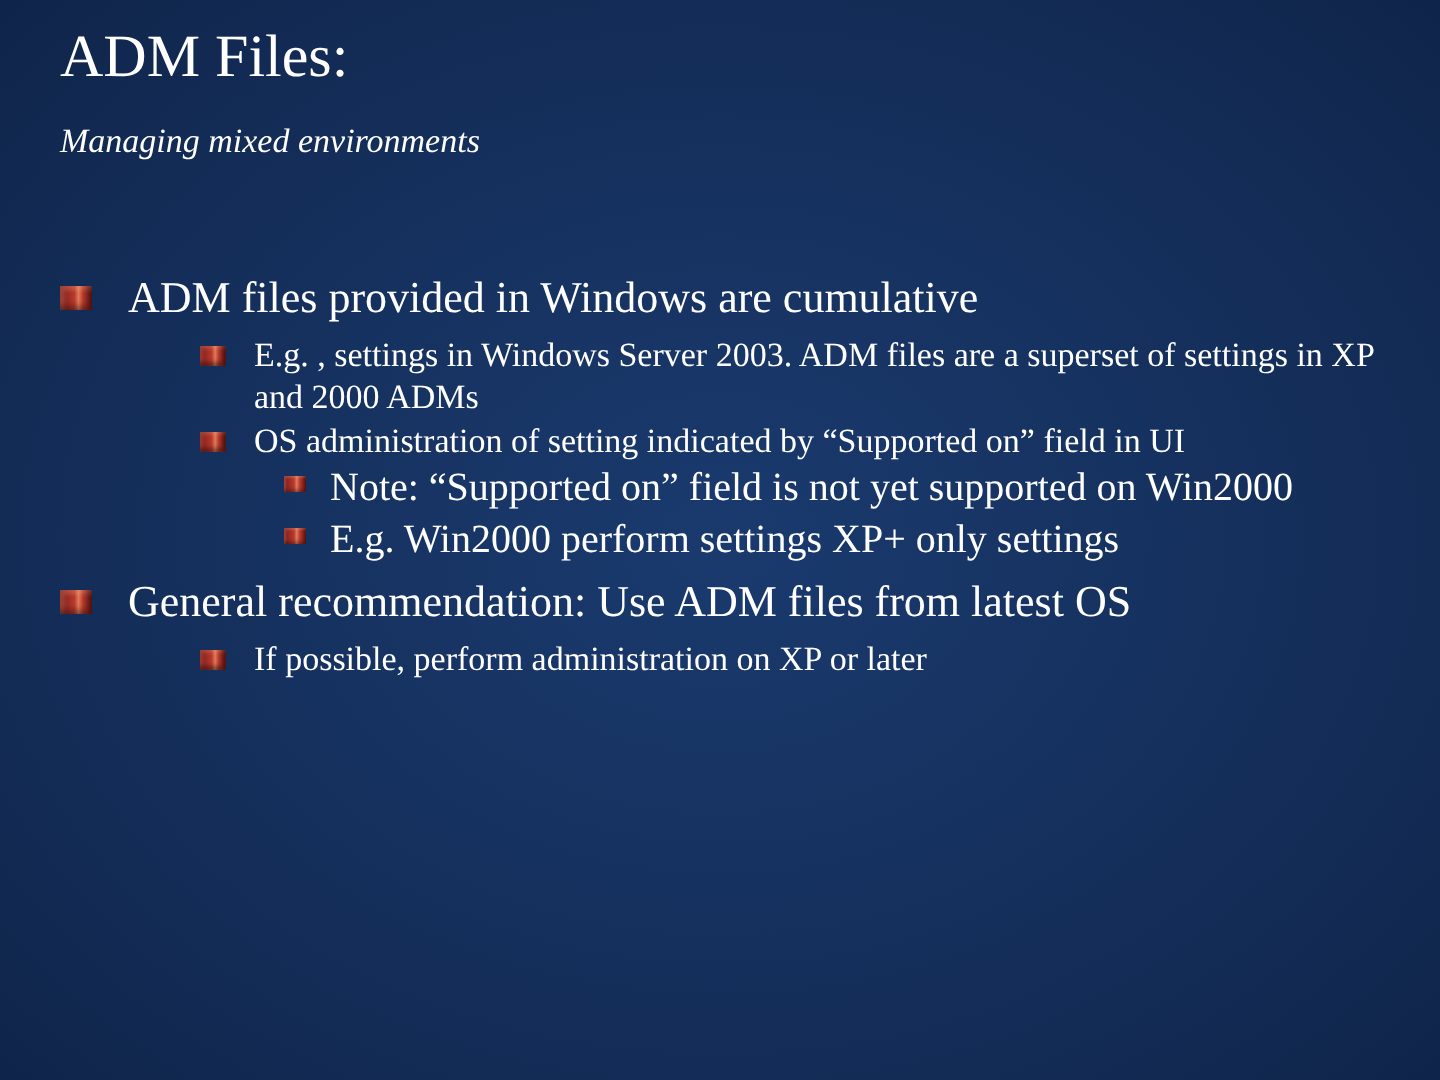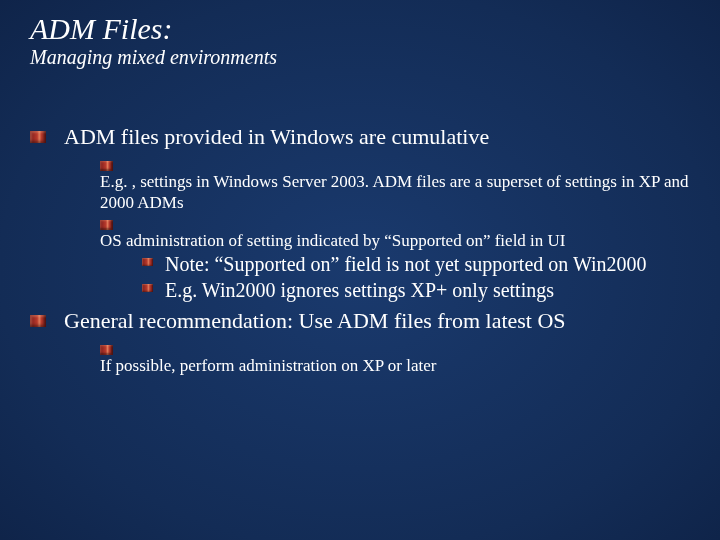--- a/index.html
+++ b/index.html
@@ -15,26 +15,25 @@
     color: #ffffff;
   }
   .slide {
     padding: 12px 30px 20px 30px;
     box-sizing: border-box;
     width: 100%;
     height: 100%;
   }
   .title {
     font-size: 30px;
-    margin: 0 0 0 0;
+    margin: 0 0 15px 0;
     font-weight: normal;
-    font-style: italic;
   }
   .subtitle {
-    font-size: 20px;
+    font-size: 17px;
     font-style: italic;
     margin: 0 0 54px 0;
     font-weight: normal;
   }
   .content {
     padding-left: 0;
   }
   .l1 {
     display: flex;
     align-items: flex-start;
@@ -50,21 +49,20 @@
     flex: none;
     background: linear-gradient(90deg, #7a1a1a 0%, #b83a2c 45%, #e07a5a 58%, #b83a2c 72%, #7a1a1a 100%);
     box-shadow: inset -2px -2px 3px rgba(0,0,0,0.4), inset 2px 2px 2px rgba(255,200,160,0.25);
   }
   .l2 {
     display: flex;
     align-items: flex-start;
     margin: 1px 0 1px 70px;
     font-size: 17px;
     line-height: 1.25;
-    flex-direction: column;
   }
   .l2 .bullet {
     width: 13px;
     height: 10px;
     margin: 6px 14px 0 0;
     flex: none;
     background: linear-gradient(90deg, #7a1a1a 0%, #b83a2c 45%, #e07a5a 58%, #b83a2c 72%, #7a1a1a 100%);
     box-shadow: inset -2px -2px 2px rgba(0,0,0,0.4), inset 1px 1px 2px rgba(255,200,160,0.25);
   }
   .l3 {
@@ -103,21 +101,21 @@
     <div class="l2">
       <div class="bullet"></div>
       <div class="txt">OS administration of setting indicated by “Supported on” field in UI</div>
     </div>
     <div class="l3">
       <div class="bullet"></div>
       <div class="txt">Note: “Supported on” field is not yet supported on Win2000</div>
     </div>
     <div class="l3">
       <div class="bullet"></div>
-      <div class="txt">E.g. Win2000 ignores settings XP+ only settings</div>
+      <div class="txt">E.g. Win2000 perform settings XP+ only settings</div>
     </div>
     <div class="l1">
       <div class="bullet"></div>
       <div class="txt">General recommendation: Use ADM files from latest OS</div>
     </div>
     <div class="l2">
       <div class="bullet"></div>
       <div class="txt">If possible, perform administration on XP or later</div>
     </div>
   </div>

